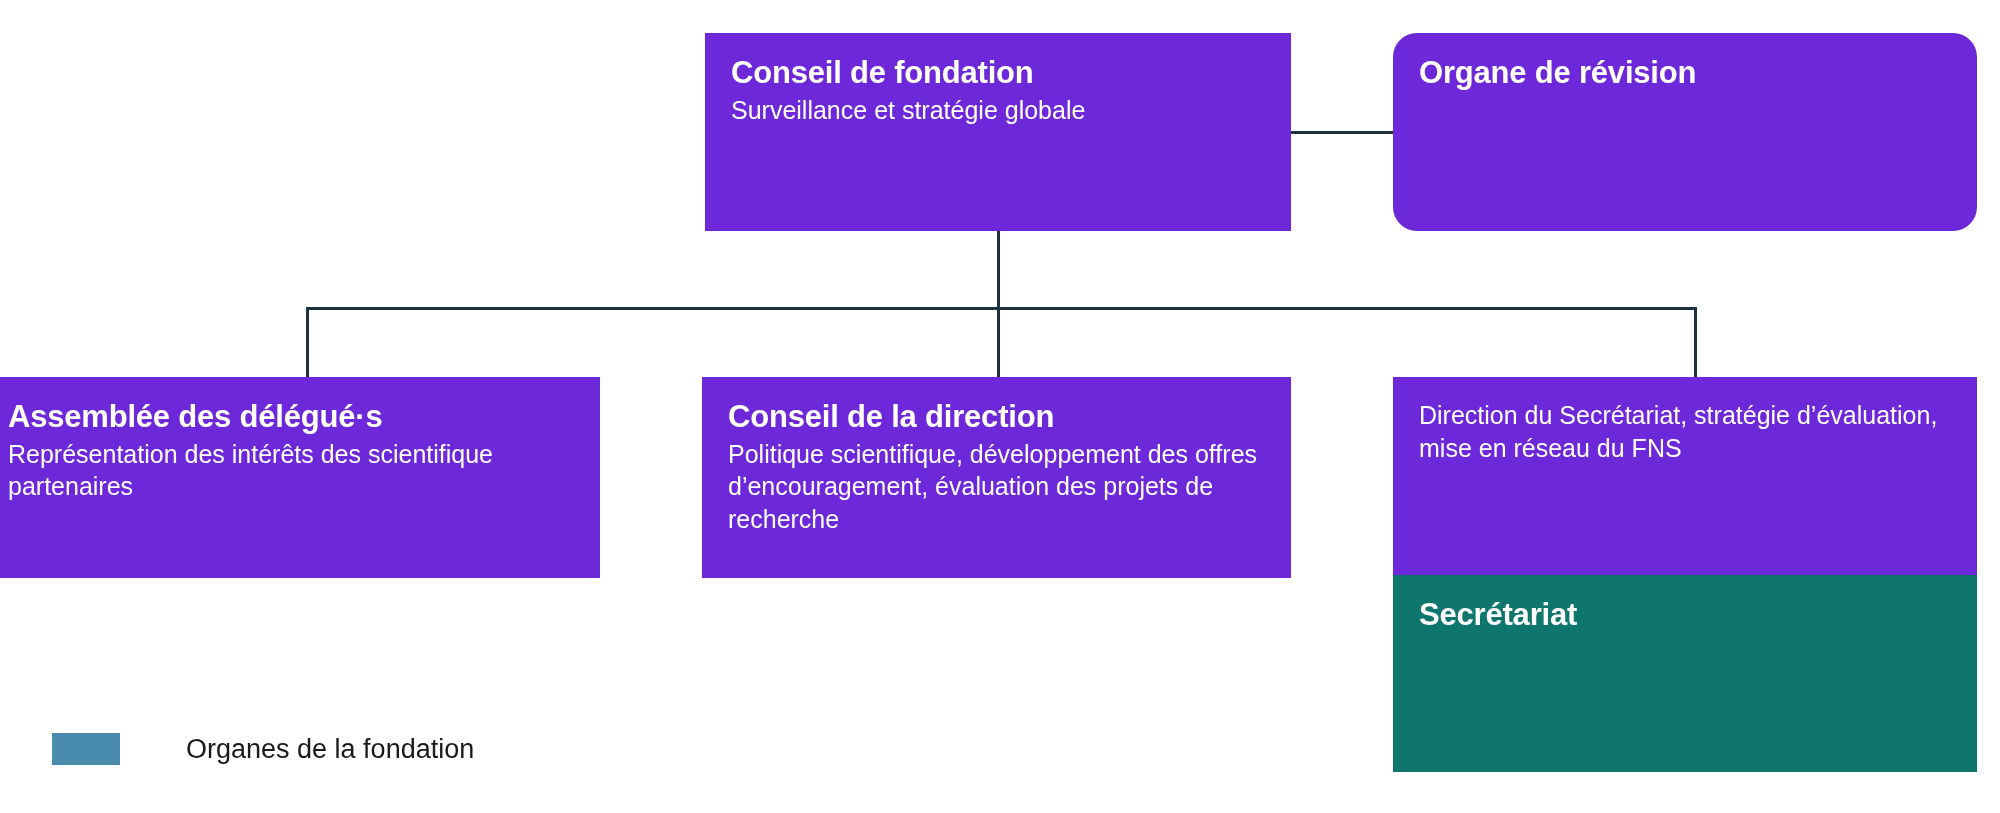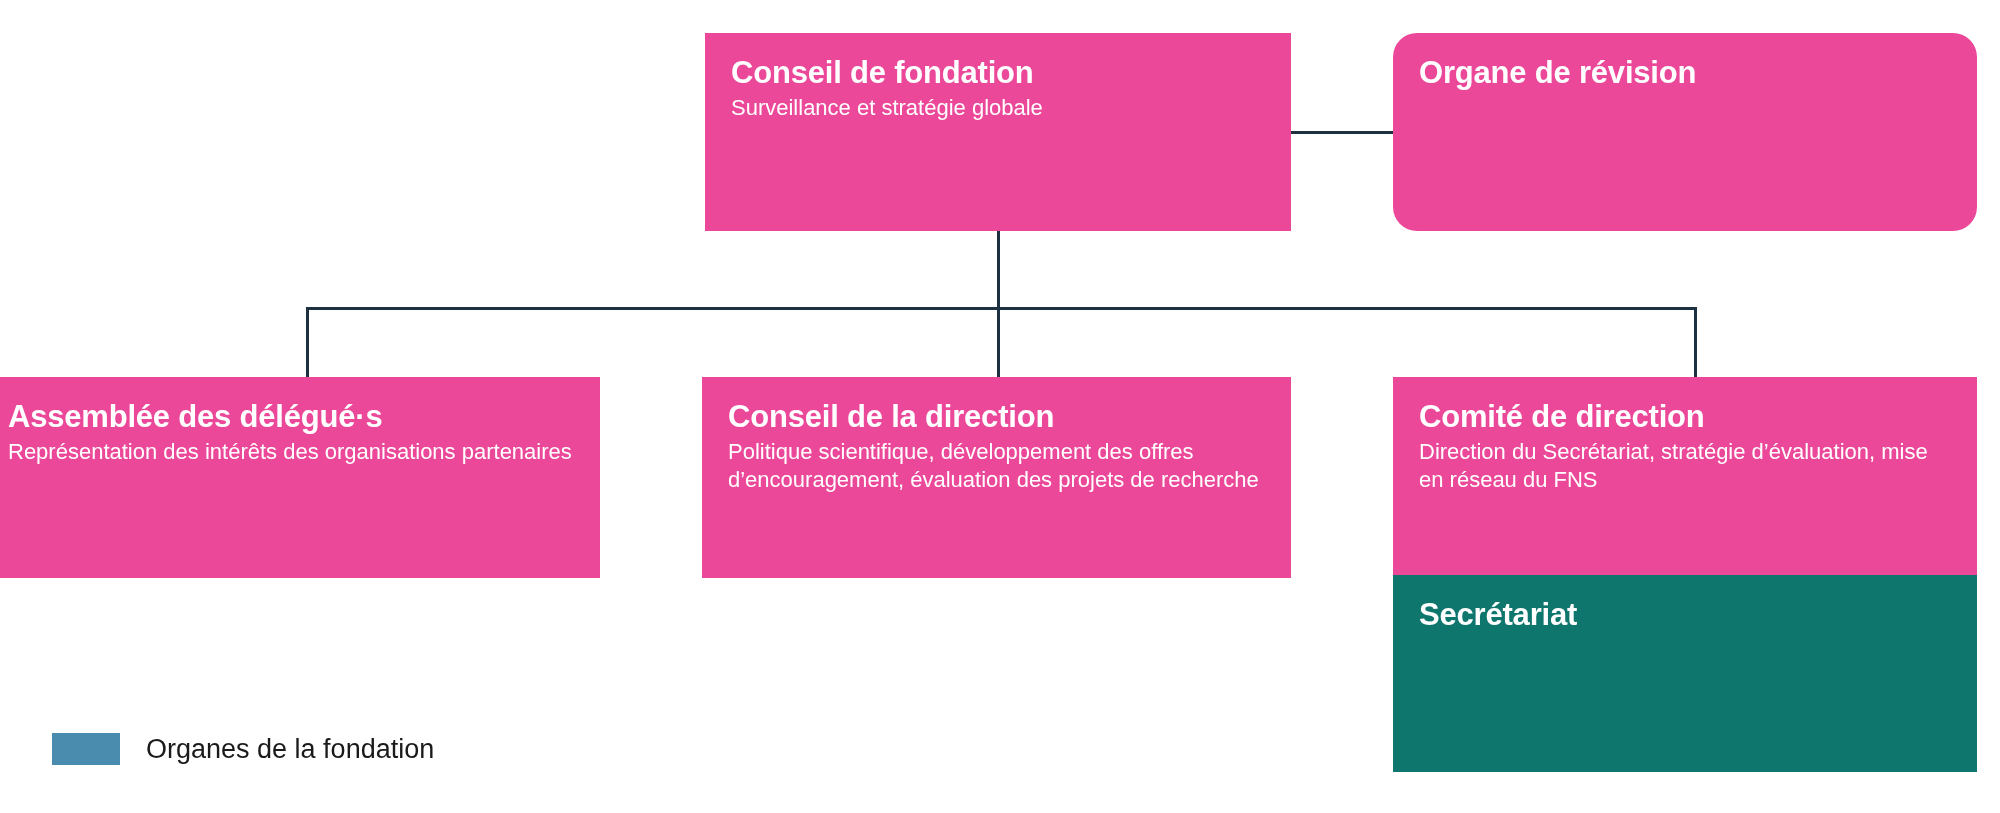--- a/index.html
+++ b/index.html
@@ -28,33 +28,33 @@
   .conn-v { width: 3px; }
 
   
   .node {
     position: absolute;
     box-sizing: border-box;
     padding: 22px 26px 10px 26px;
     color: #ffffff;
     overflow: hidden;
   }
-  .node.blue   { background: #ec4899; }
+  .node.blue   { background: #6d28d9; }
   .node.orange { background: #0f766e; }
 
   .node-title {
     font-size: 31px;
     font-weight: bold;
     line-height: 1.18;
     letter-spacing: -0.2px;
     margin: 0 0 2px 0;
     white-space: nowrap;
   }
   .node-desc {
-    font-size: 22px;
+    font-size: 25px;
     font-weight: normal;
     line-height: 1.30;
     margin: 0;
   }
 
   
   #node-conseil-fondation   { left: 705px;  top: 33px;  width: 586px; height: 198px; }
   #node-organe-revision     { left: 1393px; top: 33px;  width: 584px; height: 198px; border-radius: 24px; }
   #node-assemblee-delegues  { left: 0px;    top: 377px; width: 600px; height: 201px; padding-left: 8px; }
   #node-conseil-recherche   { left: 702px;  top: 377px; width: 589px; height: 201px; }
@@ -73,20 +73,21 @@
   #conn-branch-mid     { left: 997px;  top: 307px; height: 72px; }
   #conn-branch-right   { left: 1694px; top: 307px; height: 72px; }
 
   
   #legend {
     position: absolute;
     left: 52px;
     top: 733px;
     display: flex;
     align-items: center;
+    gap: 40px;
   }
   #legend-swatch {
     width: 68px;
     height: 32px;
     background: #4a8cae;
     flex: none;
   }
   #legend-label {
     margin-left: 26px;
     font-size: 27px;
@@ -111,30 +112,29 @@
     <div class="node-title">Conseil de fondation</div>
     <div class="node-desc">Surveillance et stratégie globale</div>
   </div>
 
   <div class="node blue" id="node-organe-revision">
     <div class="node-title">Organe de révision</div>
   </div>
 
   <div class="node blue" id="node-assemblee-delegues">
     <div class="node-title">Assemblée des délégué·s</div>
-    <div class="node-desc">Représentation des intérêts des organisations partenaires</div>
+    <div class="node-desc">Représentation des intérêts des scientifique partenaires</div>
   </div>
 
   <div class="node blue" id="node-conseil-recherche">
     <div class="node-title">Conseil de la direction</div>
     <div class="node-desc">Politique scientifique, développement des offres d’encouragement, évaluation des projets de recherche</div>
   </div>
 
   <div class="node blue" id="node-comite-direction">
-    <div class="node-title">Comité de direction</div>
     <div class="node-desc">Direction du Secrétariat, stratégie d’évaluation, mise en réseau du FNS</div>
   </div>
 
   <div class="node orange" id="node-secretariat">
     <div class="node-title">Secrétariat</div>
   </div>
 
   <div id="legend">
     <div id="legend-swatch" style="background: rgb(74, 140, 174);"></div>
     <div id="legend-label">Organes de la fondation</div>

